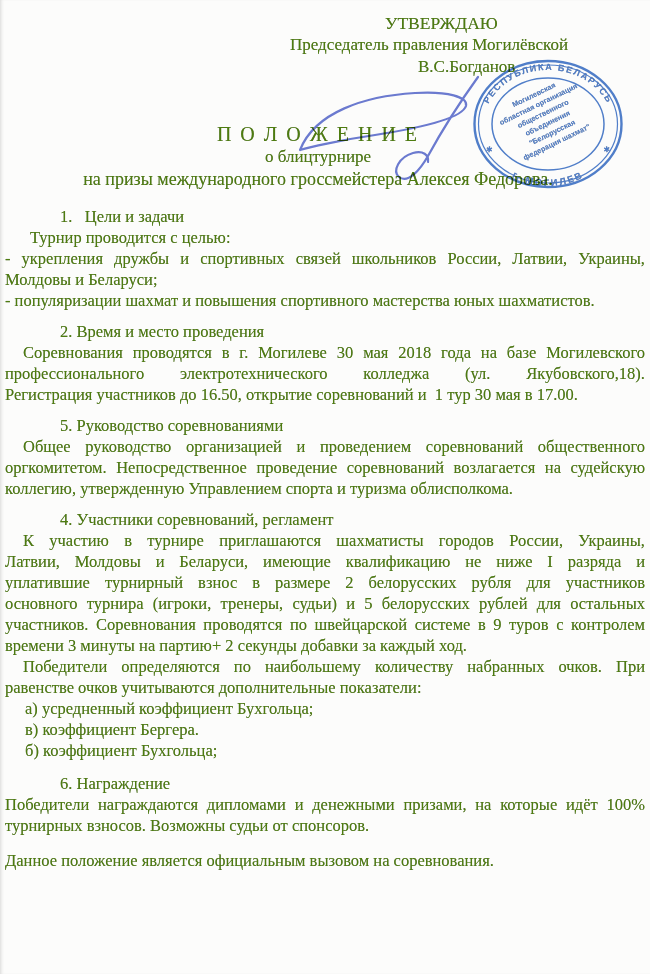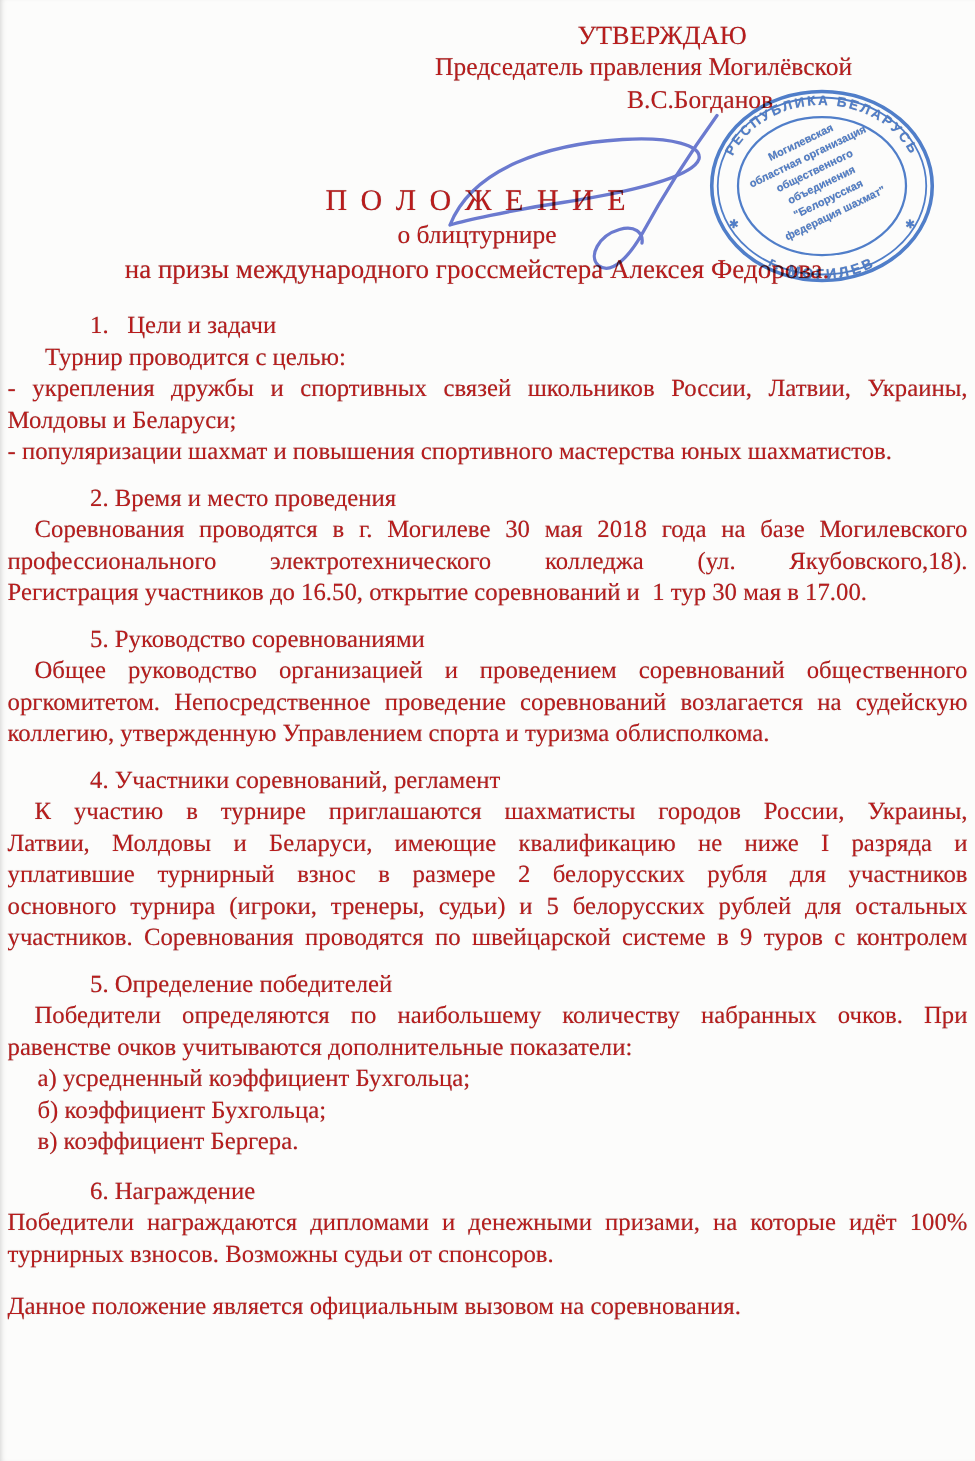--- a/index.html
+++ b/index.html
@@ -3,21 +3,21 @@
 <meta charset="utf-8">
 <style>
   html,body{margin:0;padding:0;background:#fbfbfa;}
   .page{
     position:relative;
     width:650px;height:974px;
     overflow:hidden;
     background:#fcfcfb;
     box-shadow:inset 3px 0 4px -3px rgba(0,0,0,.22);
     font-family:"Liberation Serif","DejaVu Serif",serif;
-    color:#b91c1c;
+    color:#4d7c0f;
     box-sizing:border-box;
     padding:12px 5px 0 5px;
     text-shadow:0 0 .5px rgba(40,40,40,.45);
   }
   
   .approval{width:350px;margin-left:285px;font-size:17px;line-height:22px;}
   .ap-label{margin-left:95px;font-size:17.5px;}
   .ap-signer{margin-left:128px;}
   
   .title-block{text-align:center;margin-top:44px;margin-right:14px;}
@@ -80,29 +80,29 @@
     <div class="ln">коллегию, утвержденную Управлением спорта и туризма облисполкома.</div>
   </div>
 
   <div>
     <div class="h mt4">4. Участники соревнований, регламент</div>
     <div class="ln j ind">К участию в турнире приглашаются шахматисты городов России, Украины,</div>
     <div class="ln j">Латвии, Молдовы и Беларуси, имеющие квалификацию не ниже I разряда и</div>
     <div class="ln j">уплатившие турнирный взнос в размере 2 белорусских рубля для участников</div>
     <div class="ln j">основного турнира (игроки, тренеры, судьи) и 5 белорусских рублей для остальных</div>
     <div class="ln j">участников. Соревнования проводятся по швейцарской системе в 9 туров с контролем</div>
+    <div class="ln">времени 3 минуты на партию+ 2 секунды добавки за каждый ход.</div>
   </div>
 
   <div>
-    <div class="h mt5">5. Определение победителей</div>
     <div class="ln j ind">Победители определяются по наибольшему количеству набранных очков. При</div>
     <div class="ln">равенстве очков учитываются дополнительные показатели:</div>
     <div class="ln li">а) усредненный коэффициент Бухгольца;</div>
+    <div class="ln li">в) коэффициент Бергера.</div>
     <div class="ln li">б) коэффициент Бухгольца;</div>
-    <div class="ln li">в) коэффициент Бергера.</div>
   </div>
 
   <div>
     <div class="h mt6">6. Награждение</div>
     <div class="ln j">Победители награждаются дипломами и денежными призами, на которые идёт 100%</div>
     <div class="ln">турнирных взносов. Возможны судьи от спонсоров.</div>
   </div>
 
   <div class="footer-line">Данное положение является официальным вызовом на соревнования.</div>
 

